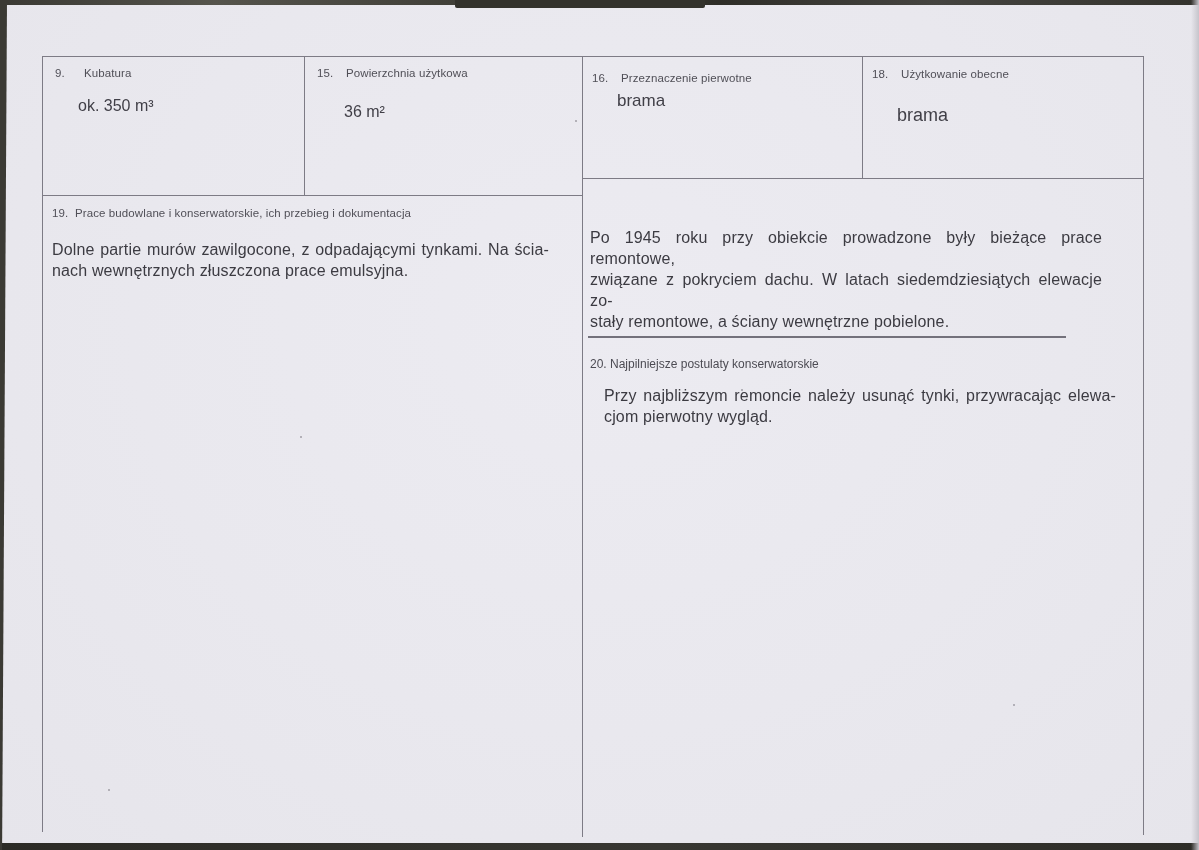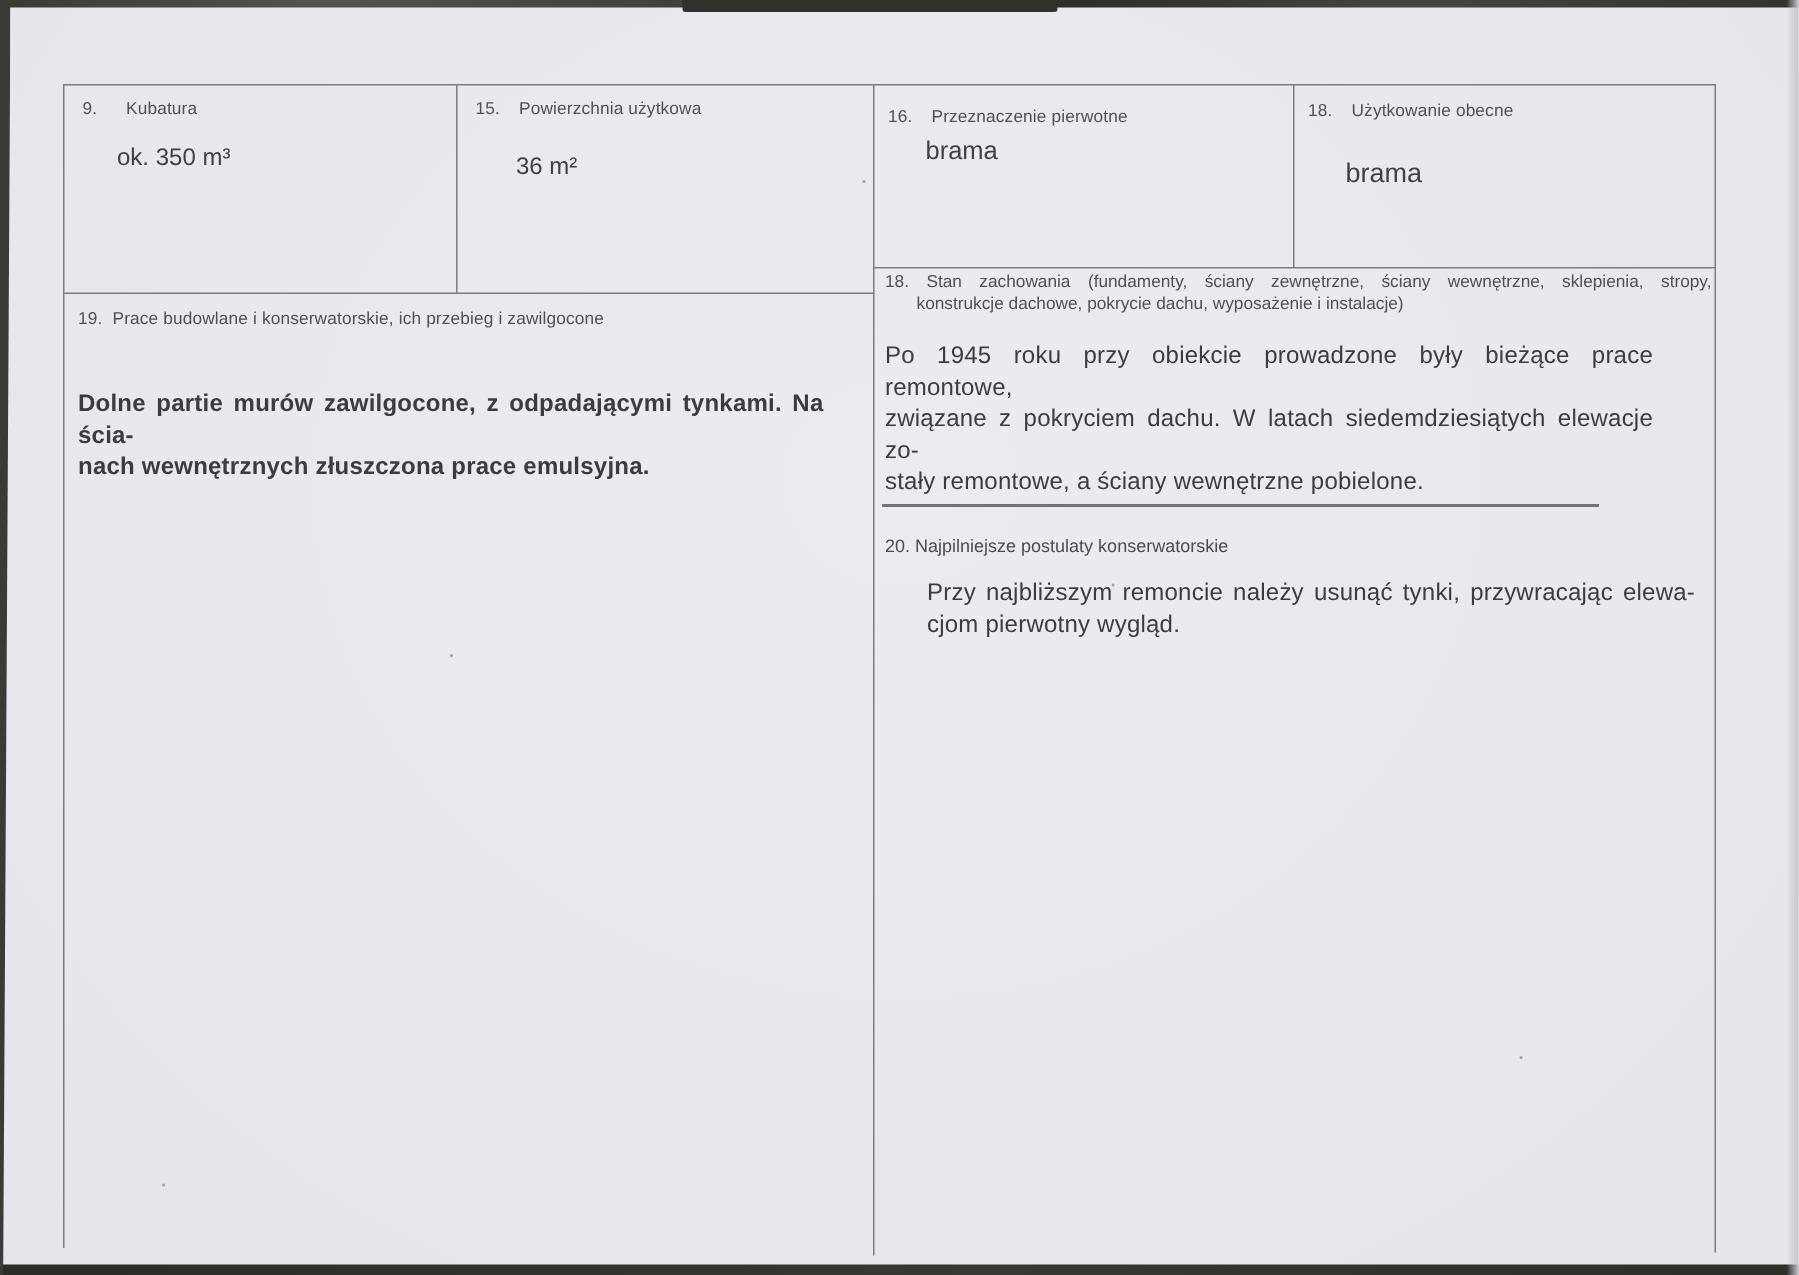--- a/index.html
+++ b/index.html
@@ -83,40 +83,36 @@
   <div class="abs f-label" style="left:592px;top:71px;">
     <span class="fnum">16.</span><span>Przeznaczenie pierwotne</span>
   </div>
   <div class="abs f-value" id="f16-value" style="left:617px;top:91px;">brama</div>
 
   <div class="abs f-label" style="left:872px;top:67px;">
     <span class="fnum">18.</span><span>Użytkowanie obecne</span>
   </div>
   <div class="abs f-value" id="f17-value" style="left:897px;top:105px;">brama</div>
 
-  <div class="abs" id="f18-label" style="left:590px;top:181px;">
-    <div class="l1"><span>18.</span> <span>Stan zachowania (fundamenty, ściany zewnętrzne, ściany wewnętrzne, sklepienia, stropy,</span></div>
-    <div class="l2">konstrukcje dachowe, pokrycie dachu, wyposażenie i instalacje)</div>
-  </div>
   <div class="abs content jlines" id="f18-content" style="left:590px;top:227px;">
       <div class="jl">Po 1945 roku przy obiekcie prowadzone były bieżące prace remontowe,</div>
       <div class="jl">związane z pokryciem dachu. W latach siedemdziesiątych elewacje zo-</div>
       <div class="jl">stały remontowe, a ściany wewnętrzne pobielone.</div>
     </div>
 
   <div class="abs f-label" style="left:52px;top:206px;">
-    <span class="fnum-narrow">19.</span><span>Prace budowlane i konserwatorskie, ich przebieg i zawilgocone</span>
+    <span class="fnum-narrow">19.</span><span>Prace budowlane i konserwatorskie, ich przebieg i dokumentacja</span>
   </div>
-  <div class="abs content jlines" id="f19-content" style="left:52px;top:259px;font-weight:bold;">
+  <div class="abs content jlines" id="f19-content" style="left:52px;top:239px;">
       <div class="jl">Dolne partie murów zawilgocone, z odpadającymi tynkami. Na ścia-</div>
       <div class="jl">nach wewnętrznych złuszczona prace emulsyjna.</div>
     </div>
 
   <div class="abs" id="f20-label" style="left:590px;top:357px;">20. Najpilniejsze postulaty konserwatorskie</div>
-  <div class="abs content jlines" id="f20-content" style="left:618px;top:385px;">
+  <div class="abs content jlines" id="f20-content" style="left:604px;top:385px;">
       <div class="jl">Przy najbliższym remoncie należy usunąć tynki, przywracając elewa-</div>
       <div class="jl">cjom pierwotny wygląd.</div>
     </div>
 
   <div class="speck" style="left:575px;top:120px;"></div>
   <div class="speck" style="left:741px;top:389px;"></div>
   <div class="speck" style="left:1013px;top:704px;"></div>
   <div class="speck" style="left:300px;top:436px;"></div>
   <div class="speck" style="left:108px;top:789px;"></div>
 

